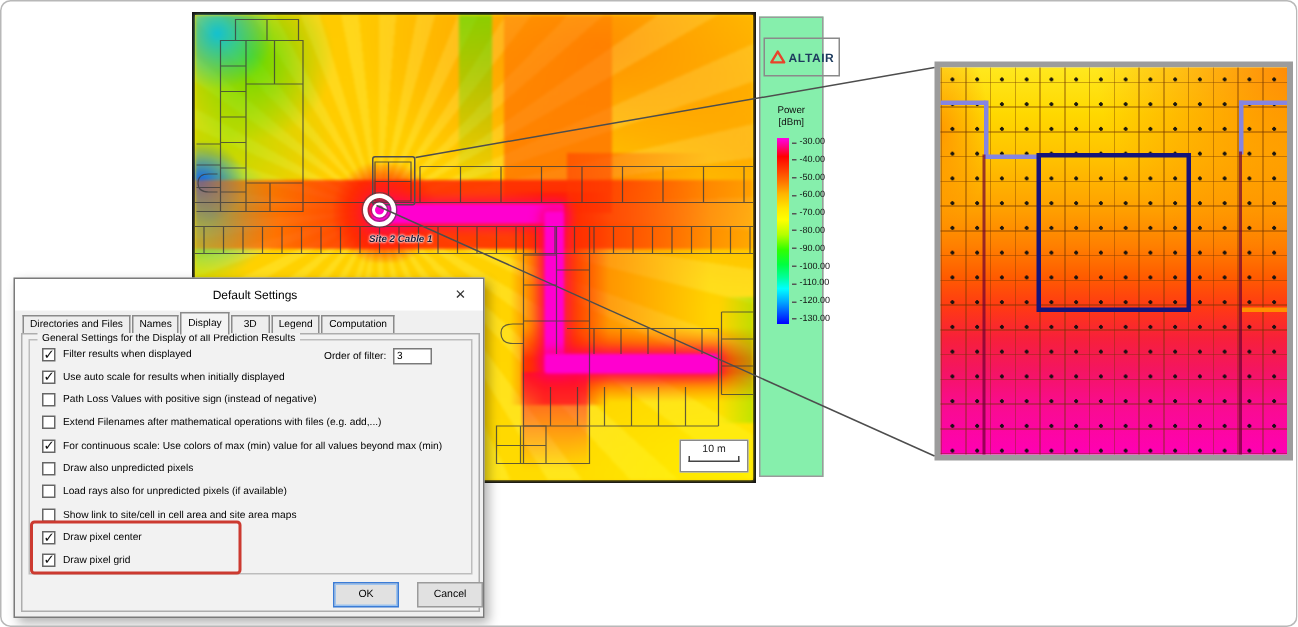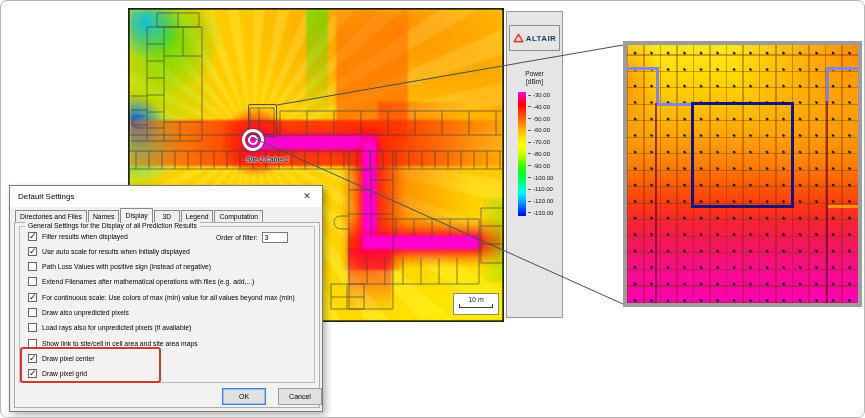--- a/index.html
+++ b/index.html
@@ -60,22 +60,22 @@
   .site-label { position:absolute; left:116px; top:146px; z-index:4; white-space:nowrap;
       font-size:6.5px; font-weight:bold; font-style:italic; color:#1b1b38;
       text-shadow:0 0 2px #fff, 0 0 2px #fff, 0 0 1px #fff; }
   .scalebox { position:absolute; left:323px; top:283px; width:46px; height:22px; z-index:4;
       background:#fff; border:1px solid #8a8a8a; text-align:center; font-size:7px; color:#222;
       padding-top:2px; }
   .scaleline { width:34px; height:4px; margin:1px auto 0;
       border-left:1px solid #444; border-right:1px solid #444; border-bottom:1px solid #444; }
 
   
-  .legend-panel { position:absolute; left:505px; top:10px; width:57px; height:307px;
-      background:#e5e5e5; border:1px solid #9a9a9a; z-index:1; }
+  .legend-panel { position:absolute; left:505px; top:10px; width:43px; height:307px;
+      background:#86efac; border:1px solid #9a9a9a; z-index:1; }
   .logo-box { position:absolute; left:2px; top:13px; width:51px; height:26px;
       border:1px solid #8a8a8a; display:flex; align-items:center; justify-content:center; gap:2px; }
   .brand { font-size:8px; font-weight:bold; color:#1d3b5e; letter-spacing:.4px; }
   .power-title { position:absolute; left:0; top:58px; width:100%; text-align:center;
       font-size:6.5px; color:#111; line-height:8px; }
   .colorbar { position:absolute; left:11px; top:80px; width:8px; height:124px;
       background:linear-gradient(180deg,
         #ff00e6 0%, #ff0090 4%, #ff0000 10%, #ff3c00 17%, #ff7a00 24%, #ffb400 30%,
         #ffe800 38%, #ffff00 44%, #b4ff00 52%, #32ff00 60%, #00ff40 68%, #00ff9b 75%,
         #00ffff 81%, #00aaff 88%, #0055ff 94%, #0000ff 100%); }
@@ -104,21 +104,21 @@
       border:3px solid #14147a; }
   .pv-wall { position:absolute; background:#8585e0; }
   .pv-maroon { position:absolute; background:rgba(110,0,50,.7); }
   .pv-orange { position:absolute; background:#ff9000; }
 
   
   .dialog { position:absolute; left:8px; top:184px; width:314px; height:227px;
       background:#f0f0f0; border:1px solid #7a7a7a; z-index:10;
       box-shadow:3px 3px 7px rgba(0,0,0,.3); font-size:6.8px; color:#000; }
   .titlebar { position:absolute; left:0; top:0; width:100%; height:21px; background:#fff;
-      display:flex; align-items:center; }
+      display:flex; align-items:center;justify-content:center; }
   .title { font-size:8px; padding-left:8px; color:#000; }
   .close { position:absolute; right:4px; top:0; width:22px; height:20px; text-align:center;
       line-height:20px; font-size:9px; color:#333; cursor:default; }
   .tabs { position:absolute; left:5px; top:22px; display:flex; align-items:flex-end; height:14px; }
   .tab { border:1px solid #8a8a8a; border-bottom:none; background:#eee; padding:2px 4px 2px;
       margin-right:1px; text-align:center; white-space:nowrap; }
   .tab.on { background:#f4f4f4; padding-top:3px; padding-bottom:4px; position:relative; top:1px; z-index:3; }
   .panel { position:absolute; left:4px; top:36px; width:306px; height:186px;
       background:#f2f2f2; border:1px solid #adadad; }
   .groupbox { position:absolute; left:9px; top:40px; width:296px; height:157px;

